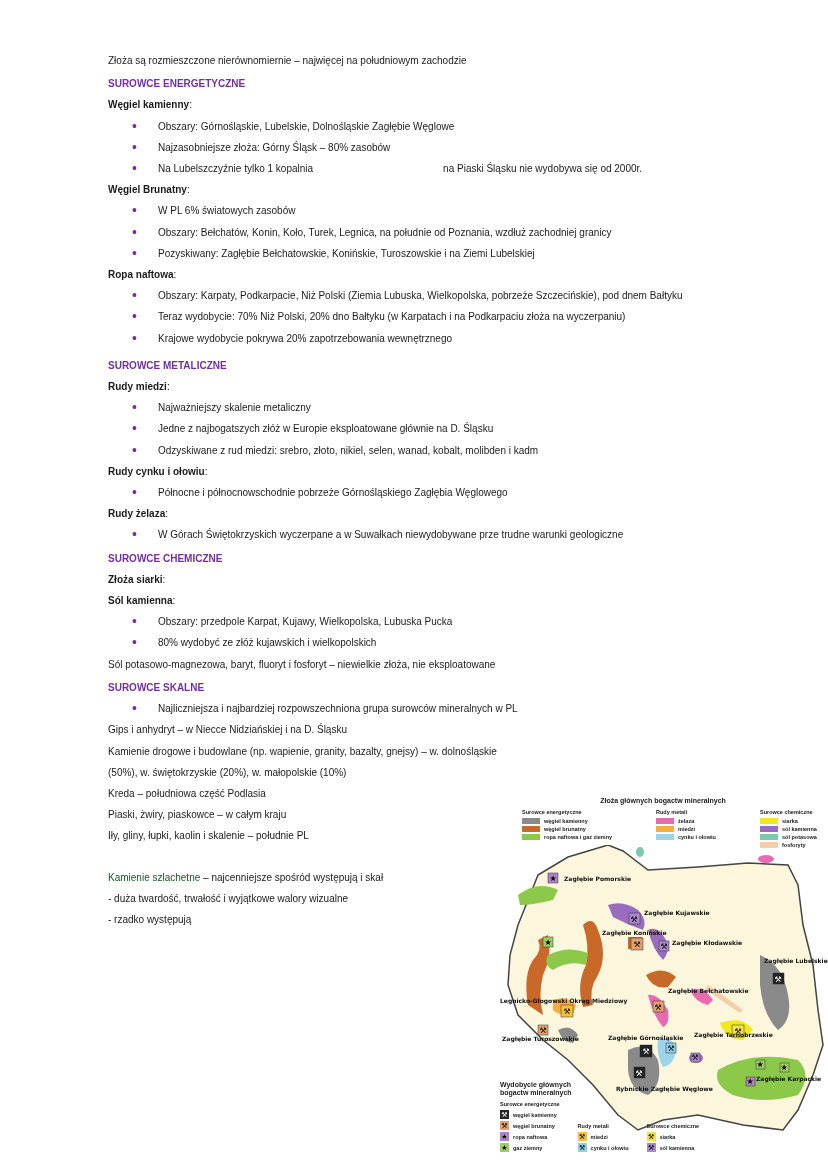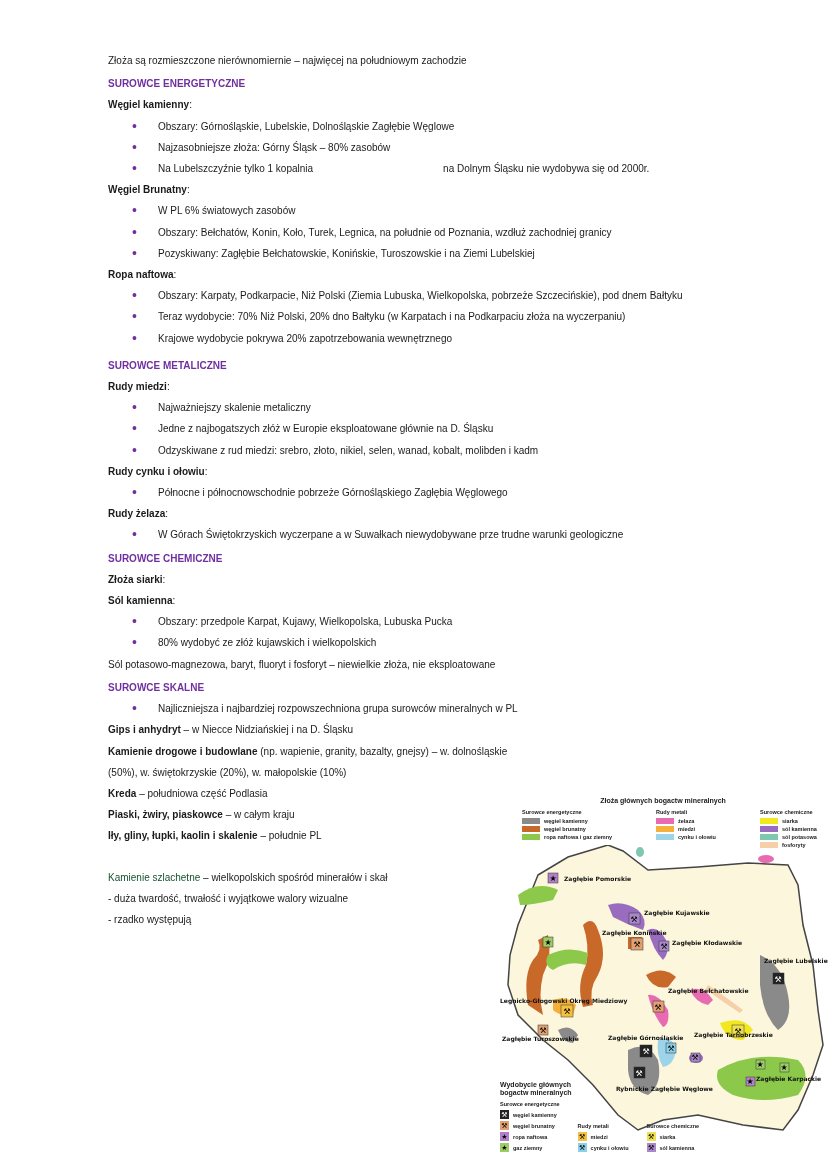--- a/index.html
+++ b/index.html
@@ -9,21 +9,21 @@
   .line { white-space: nowrap; }
   .h-section { color: #7030a0; font-weight: bold; margin-top: 2px; }
   .h-sub { font-weight: bold; }
   .h-sub .colon { font-weight: normal; }
   ul { list-style: none; margin: 0; padding: 0; }
   li { position: relative; padding-left: 50px; }
   li::before { content: "\2022"; position: absolute; left: 24px; top: 0; color: #7030a0; font-size: 14px; }
   li.wrap { white-space: normal; }
   .gap-left { display: inline-block; width: 130px; }
   .purple { color: #14532d; }
-  .b { font-weight: bold; }
+  .b { font-weight: normal; }
   .narrow { width: 400px; white-space: normal; }
   .spacer { height: 20px; }
 
   
   .map { position: absolute; left: 498px; top: 795px; width: 330px; height: 376px; font-size: 6px; }
   .map-title { position: absolute; left: 0; top: 2px; width: 330px; text-align: center; font-weight: bold; font-size: 7px; }
   .lg-col { position: absolute; top: 14px; }
   .lg-h { font-size: 5.5px; font-weight: bold; margin-bottom: 2px; }
   .lg-row { display: flex; align-items: center; height: 8px; font-size: 5.5px; font-weight: bold; }
   .sw { width: 18px; height: 6px; margin-right: 4px; display: inline-block; }
@@ -38,21 +38,21 @@
 <body>
 
 <div class="page">
   <div class="line">Złoża są rozmieszczone nierównomiernie – najwięcej na południowym zachodzie</div>
 
   <div class="h-section">SUROWCE ENERGETYCZNE</div>
   <div class="h-sub"><span>Węgiel kamienny</span><span class="colon">:</span></div>
   <ul>
     <li class="line">Obszary: Górnośląskie, Lubelskie, Dolnośląskie Zagłębie Węglowe</li>
     <li class="line">Najzasobniejsze złoża: Górny Śląsk – 80% zasobów</li>
-    <li class="line"><span>Na Lubelszczyźnie tylko 1 kopalnia</span><span class="gap-left"></span><span>na Dolnym Śląsku nie wydobywa się od 2000r.</span></li>
+    <li class="line"><span>Na Lubelszczyźnie tylko 1 kopalnia</span><span class="gap-left"></span><span>na Piaski Śląsku nie wydobywa się od 2000r.</span></li>
   </ul>
   <div class="h-sub"><span>Węgiel Brunatny</span><span class="colon">:</span></div>
   <ul>
     <li class="line">W PL 6% światowych zasobów</li>
     <li class="line">Obszary: Bełchatów, Konin, Koło, Turek, Legnica, na południe od Poznania, wzdłuż zachodniej granicy</li>
     <li class="line">Pozyskiwany: Zagłębie Bełchatowskie, Konińskie, Turoszowskie i na Ziemi Lubelskiej</li>
   </ul>
   <div class="h-sub"><span>Ropa naftowa</span><span class="colon">:</span></div>
   <ul>
     <li class="wrap">Obszary: Karpaty, Podkarpacie, Niż Polski (Ziemia Lubuska, Wielkopolska, pobrzeże Szczecińskie), pod dnem Bałtyku</li>
@@ -88,21 +88,21 @@
   <div class="h-section">SUROWCE SKALNE</div>
   <ul>
     <li class="wrap" style="width:400px">Najliczniejsza i najbardziej rozpowszechniona grupa surowców mineralnych w PL</li>
   </ul>
   <div class="narrow"><span class="b">Gips i anhydryt</span><span> – w Niecce Nidziańskiej i na D. Śląsku</span></div>
   <div class="narrow"><span class="b">Kamienie drogowe i budowlane</span><span> (np. wapienie, granity, bazalty, gnejsy) – w. dolnośląskie (50%), w. świętokrzyskie (20%), w. małopolskie (10%)</span></div>
   <div class="narrow"><span class="b">Kreda</span><span> – południowa część Podlasia</span></div>
   <div class="narrow"><span class="b">Piaski, żwiry, piaskowce</span><span> – w całym kraju</span></div>
   <div class="narrow"><span class="b">Iły, gliny, łupki, kaolin i skalenie</span><span> – południe PL</span></div>
   <div class="spacer"></div>
-  <div class="line"><span class="purple">Kamienie szlachetne</span><span> – wielkopolskich spośród minerałów i skał</span></div>
+  <div class="line"><span class="purple">Kamienie szlachetne</span><span> – najcenniejsze spośród występują i skał</span></div>
   <div class="line">- duża twardość, trwałość i wyjątkowe walory wizualne</div>
   <div class="line">- rzadko występują</div>
 </div>
 
 <div class="map">
   <div class="map-title">Złoża głównych bogactw mineralnych</div>
 
   <div class="lg-col" style="left:24px">
     <div class="lg-h">Surowce energetyczne</div>
     <div class="lg-row">

